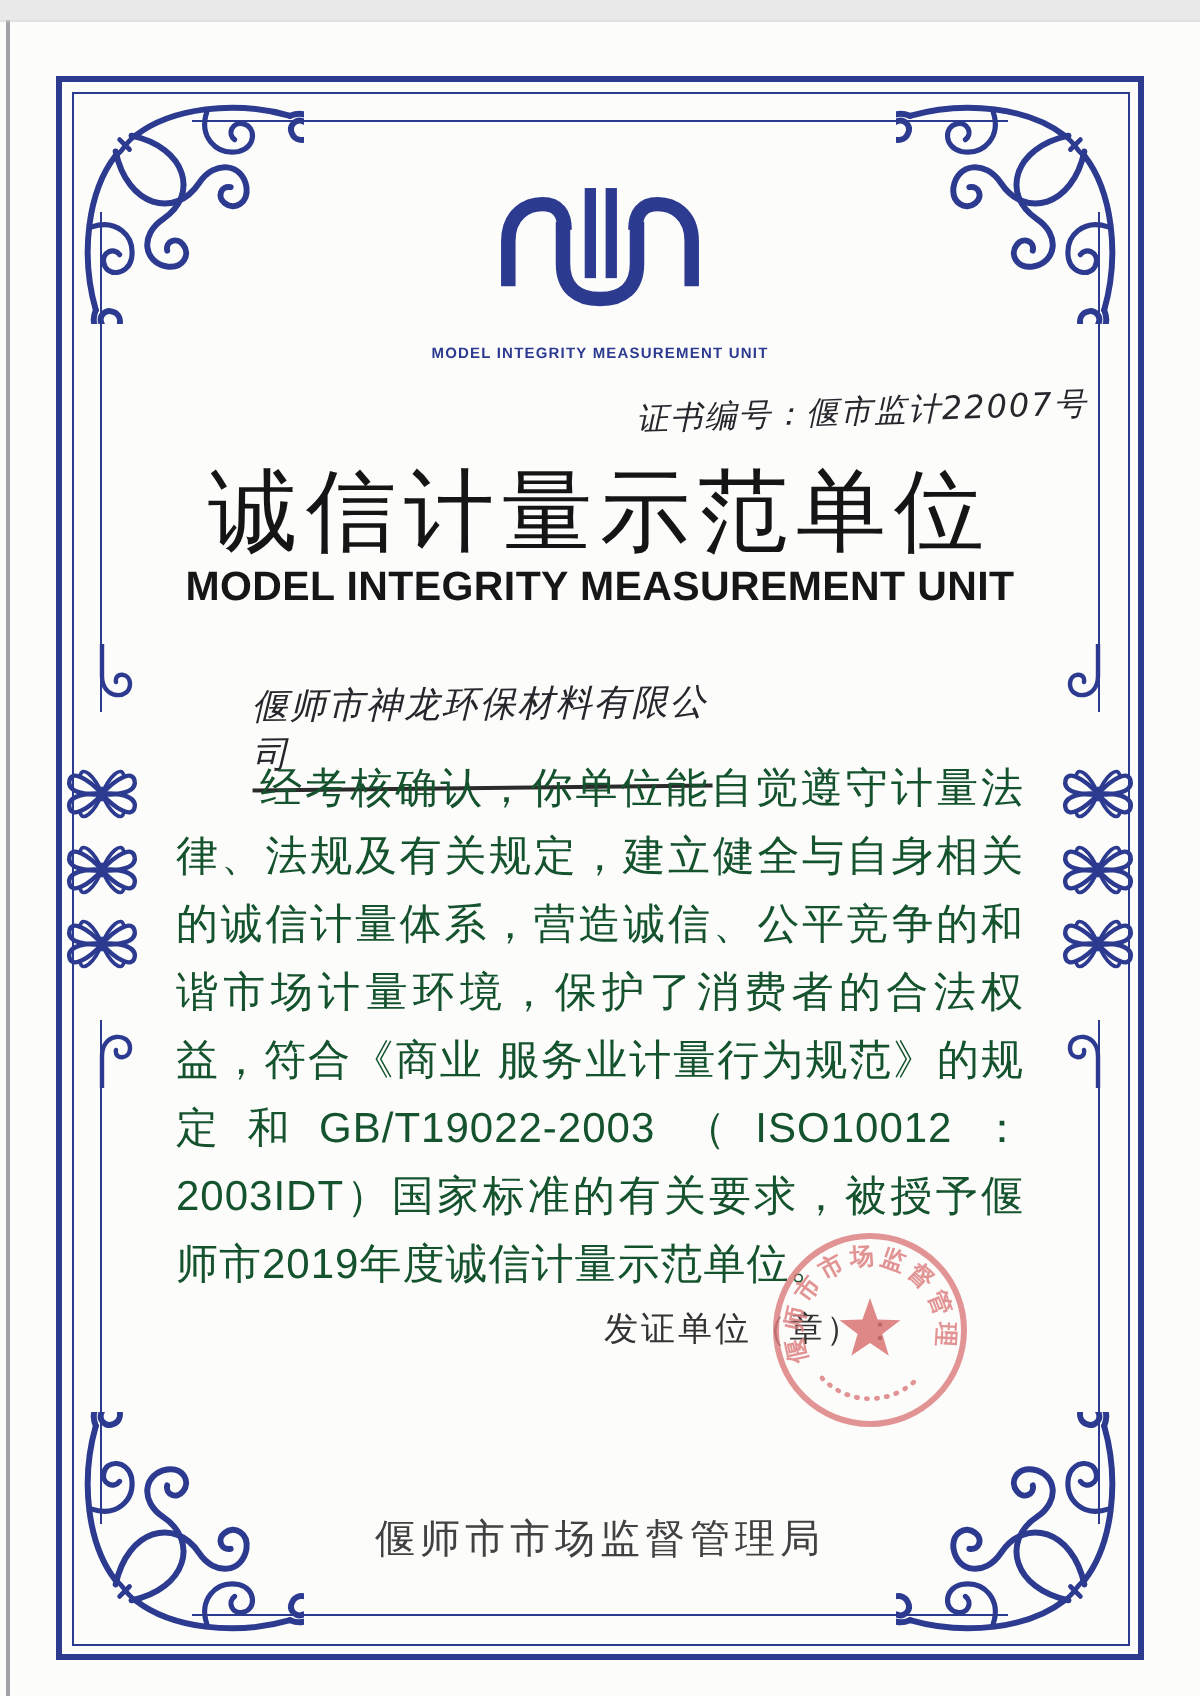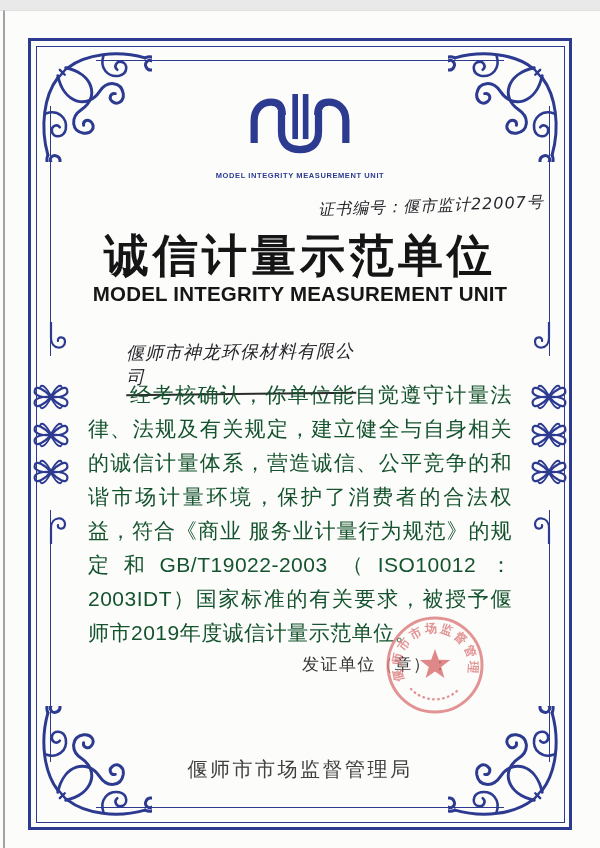--- a/index.html
+++ b/index.html
@@ -32,21 +32,21 @@
   
   .logo-wrap{position:absolute;left:0;right:0;top:80px;text-align:center;}
   .logo-sub{margin-top:3px;font-size:7.5px;font-weight:bold;letter-spacing:.6px;color:#2c3a90;}
   .cert-no{
     position:absolute;right:56px;top:186px;font-size:16px;color:#26262c;
     font-style:italic;transform:rotate(-2deg);letter-spacing:1px;
     font-family:"DejaVu Sans",sans-serif;
   }
   .title-zh{
     position:absolute;left:0;right:0;top:216px;text-align:center;
-    font-family:"Liberation Serif","DejaVu Serif",serif;font-weight:700;
+    font-family:"Liberation Serif","DejaVu Serif",serif;font-weight:400;
     font-size:45px;letter-spacing:4px;color:#151515;
   }
   .title-en{
     position:absolute;left:0;right:0;top:272px;text-align:center;
     font-weight:bold;font-size:20.5px;letter-spacing:.2px;color:#161616;
   }
   .company{
     position:absolute;left:126px;top:330px;width:230px;
     border-bottom:2px solid #2b2b2b;padding-bottom:5px;
     font-size:18px;font-style:italic;color:#26262c;letter-spacing:1px;

